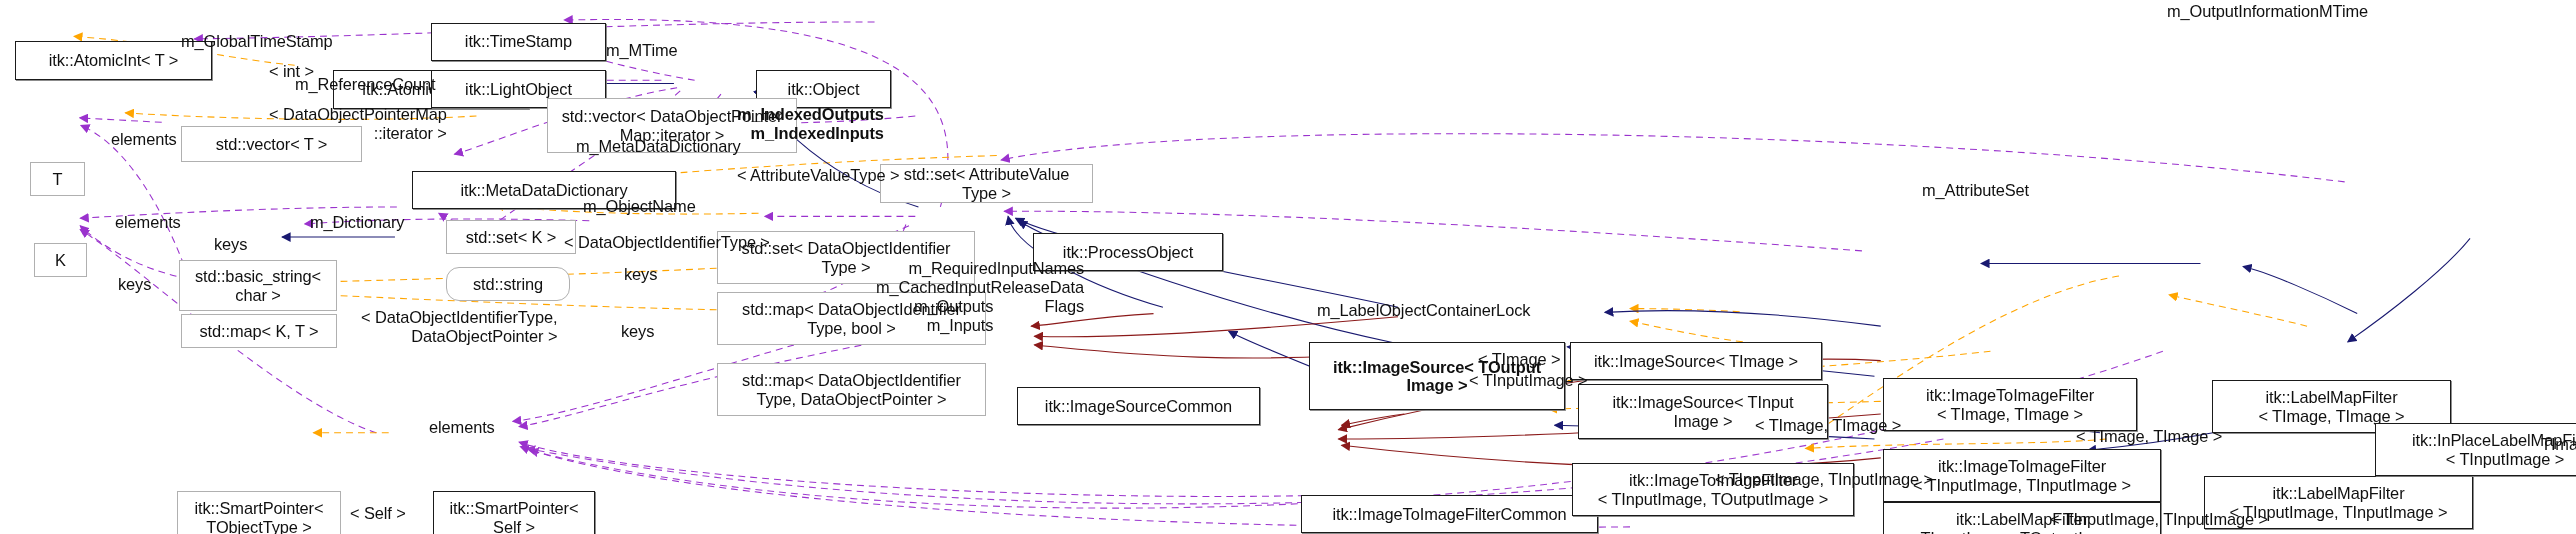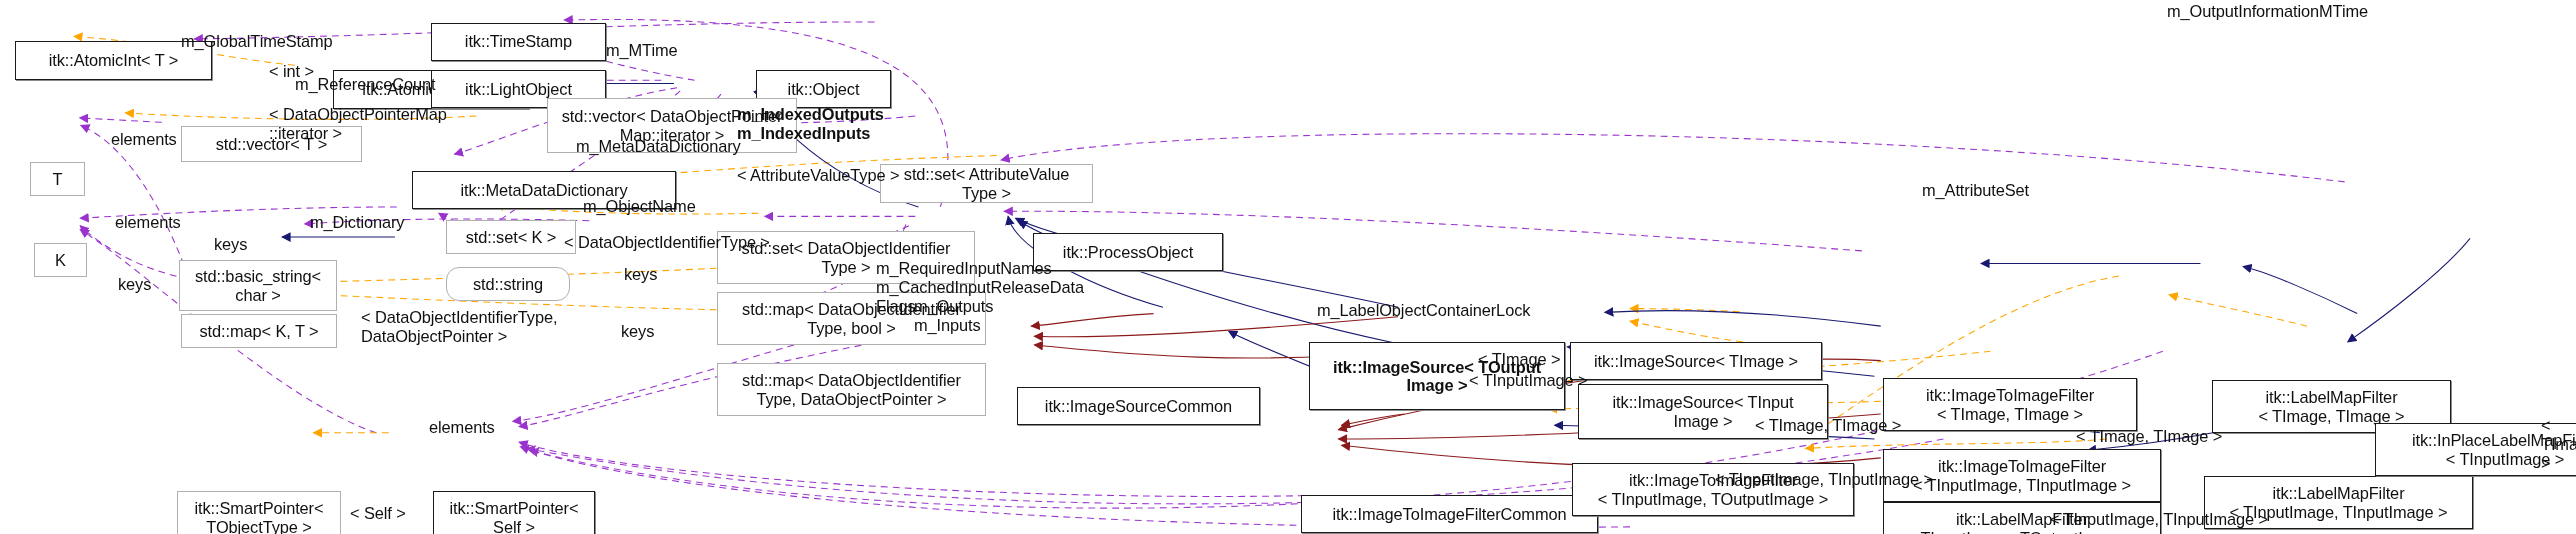--- a/index.html
+++ b/index.html
@@ -44,21 +44,21 @@
   
   .node.solidcls {
     border: 1px solid #1a1a1a;
     color: #101010;
     box-shadow: 0.9px 0.9px 0 0 #808080;
   }
   .edge-label {
     position: absolute;
     color: #101010;
     white-space: pre-line;
-    text-align: left;
+    text-align: right;
     line-height: 1.15;
     letter-spacing: -0.1px;
   }
 </style>
 </head>
 <body>
 
 <div id="diagram">
 
   <svg id="edge-layer" viewBox="0 0 4109 853" preserveAspectRatio="none">

